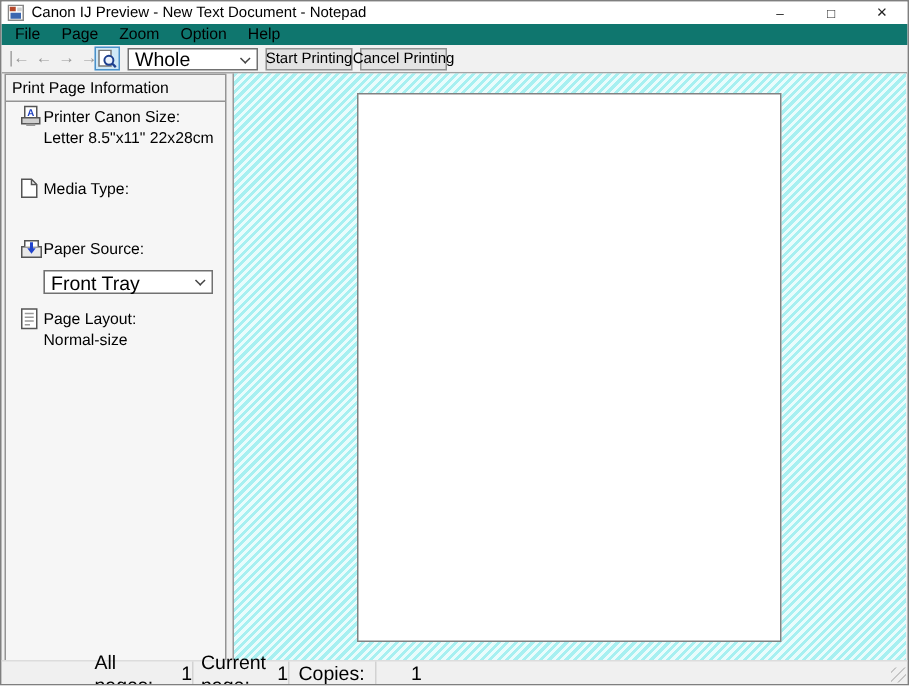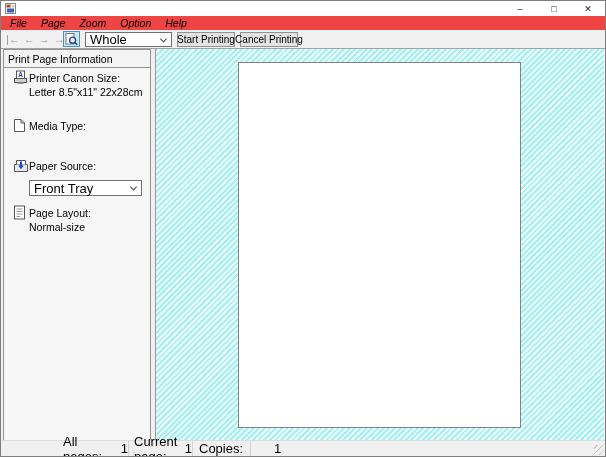--- a/index.html
+++ b/index.html
@@ -20,21 +20,21 @@
   .title-text { font-size:10px; margin-left:5px; white-space:nowrap; }
   .caption-controls { margin-left:auto; display:flex; height:100%; }
   .caption-btn {
     width:34px; height:100%; display:flex; align-items:center; justify-content:center;
     font-size:9px; color:#222; cursor:default;
   }
 
   
   .menubar {
     position:absolute; top:15px; left:0; right:0; height:14px;
-    background:#ef4444; display:flex; align-items:center; padding-left:2px;font-style:italic;
+    background:#0f766e; display:flex; align-items:center; padding-left:2px;
   }
   .menu-item { padding:0 7px; font-size:10.5px; white-space:nowrap; }
 
   
   .toolbar {
     position:absolute; top:29px; left:0; right:0; height:19px;
     background:#f1f1f1;
   }
   .nav-group { position:absolute; left:5px; top:2px; display:flex; gap:4px; }
   .nav-btn {
@@ -116,20 +116,21 @@
 
 <div class="window">
 
   <div class="titlebar">
     <svg class="app-icon" viewBox="0 0 11 11">
       <rect x="0.5" y="0.5" width="10" height="10" fill="#fdfdfd" stroke="#888"></rect>
       <rect x="1.5" y="1.5" width="4" height="3" fill="#b5482a"></rect>
       <rect x="2" y="5.5" width="7" height="4" fill="#3a66b0"></rect>
       <rect x="6.5" y="2" width="3" height="2.5" fill="#cfcfcf"></rect>
     </svg>
+    <span class="title-text">Canon IJ Preview - New Text Document - Notepad</span>
     <div class="caption-controls">
       <span class="caption-btn">–</span>
       <span class="caption-btn">□</span>
       <span class="caption-btn">✕</span>
     </div>
   </div>
 
   <div class="menubar">
     <span class="menu-item">File</span>
     <span class="menu-item">Page</span>

